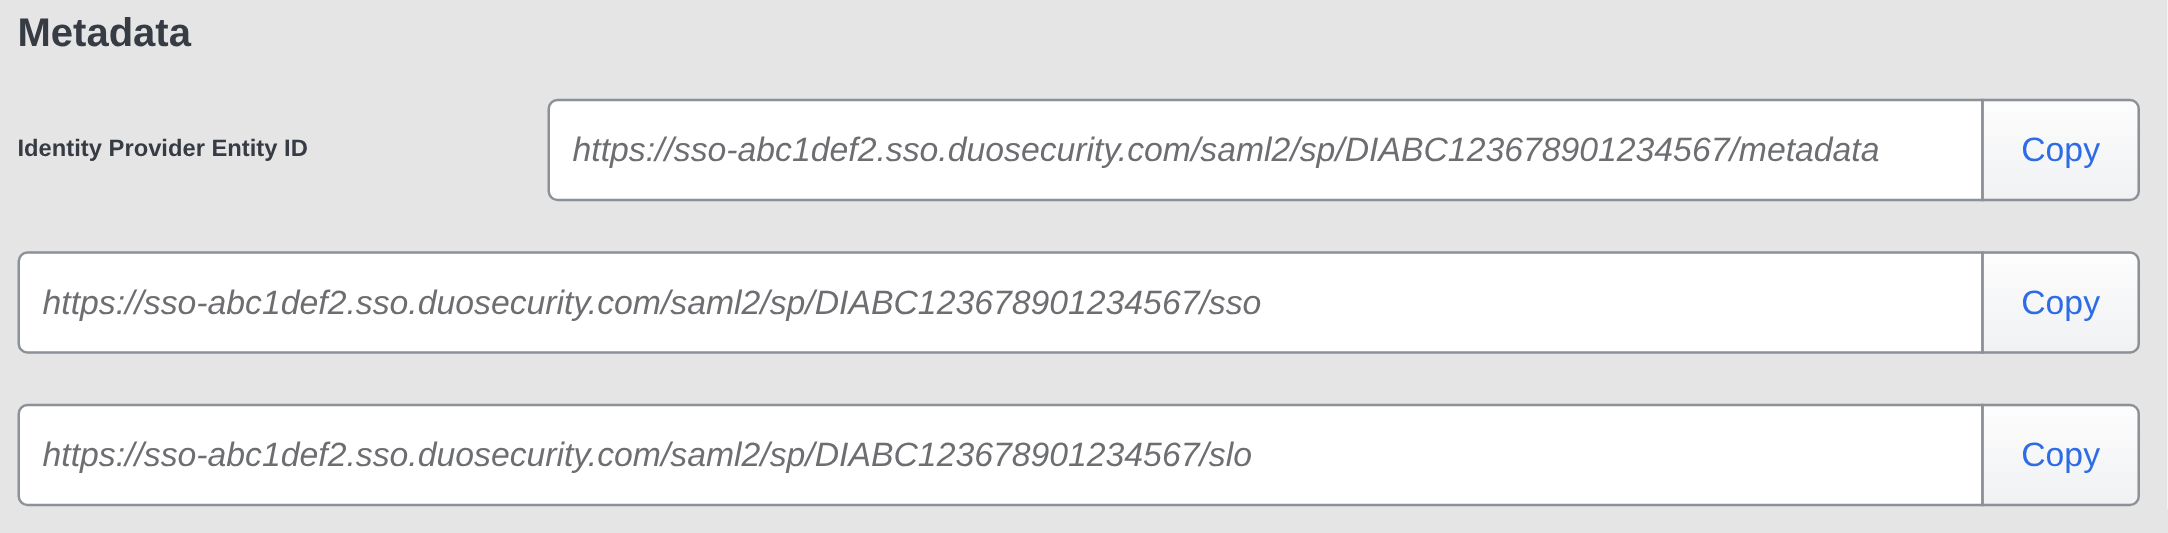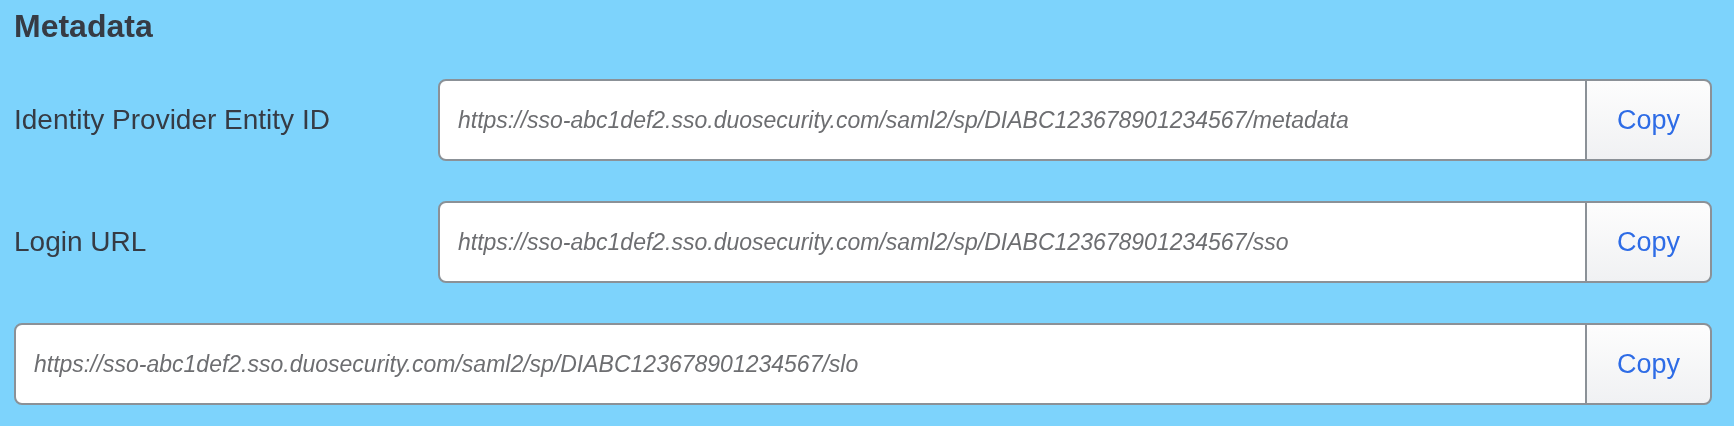--- a/index.html
+++ b/index.html
@@ -6,57 +6,57 @@
   html, body {
     margin: 0;
     padding: 0;
     background: #ffffff;
     font-family: "Liberation Sans", sans-serif;
   }
   .metadata-section {
     width: 1734px;
     height: 426px;
     padding: 8px 22px 0 14px;
-    background: #7dd3fc;
+    background: #e5e5e5;
     overflow: hidden;
   }
   .section-title {
     font-size: 32px;
     font-weight: bold;
     color: #363b44;
     margin: 0 0 34px 0;
     letter-spacing: 0;
   }
   .field-row {
     display: flex;
     align-items: center;
     margin-bottom: 40px;
   }
   .field-label {
     width: 424px;
     flex-shrink: 0;
-    font-size: 28px;
-    font-weight: normal;
+    font-size: 19px;
+    font-weight: bold;
     color: #363b44;
   }
   .input-group {
     display: flex;
     flex: 1;
     height: 82px;
   }
   .url-input {
     flex: 1;
     min-width: 0;
     height: 82px;
     border: 2px solid #8b9197;
     border-radius: 8px 0 0 8px;
     background: #ffffff;
     font-family: "Liberation Sans", sans-serif;
     font-style: italic;
-    font-size: 23px;
+    font-size: 27px;
     color: #6d6e71;
     padding: 0 18px;
     outline: none;
   }
   .copy-btn {
     width: 127px;
     height: 82px;
     flex-shrink: 0;
     margin-left: -2px;
     border: 2px solid #8b9197;
@@ -78,21 +78,20 @@
 
   <div class="field-row">
     <div class="field-label">Identity Provider Entity ID</div>
     <div class="input-group">
       <input class="url-input" type="text" readonly="" value="https://sso-abc1def2.sso.duosecurity.com/saml2/sp/DIABC123678901234567/metadata" style="">
       <button class="copy-btn">Copy</button>
     </div>
   </div>
 
   <div class="field-row">
-    <div class="field-label">Login URL</div>
     <div class="input-group">
       <input class="url-input" type="text" readonly="" value="https://sso-abc1def2.sso.duosecurity.com/saml2/sp/DIABC123678901234567/sso" style="">
       <button class="copy-btn">Copy</button>
     </div>
   </div>
 
   <div class="field-row">
     <div class="input-group">
       <input class="url-input" type="text" readonly="" value="https://sso-abc1def2.sso.duosecurity.com/saml2/sp/DIABC123678901234567/slo" style="">
       <button class="copy-btn">Copy</button>

